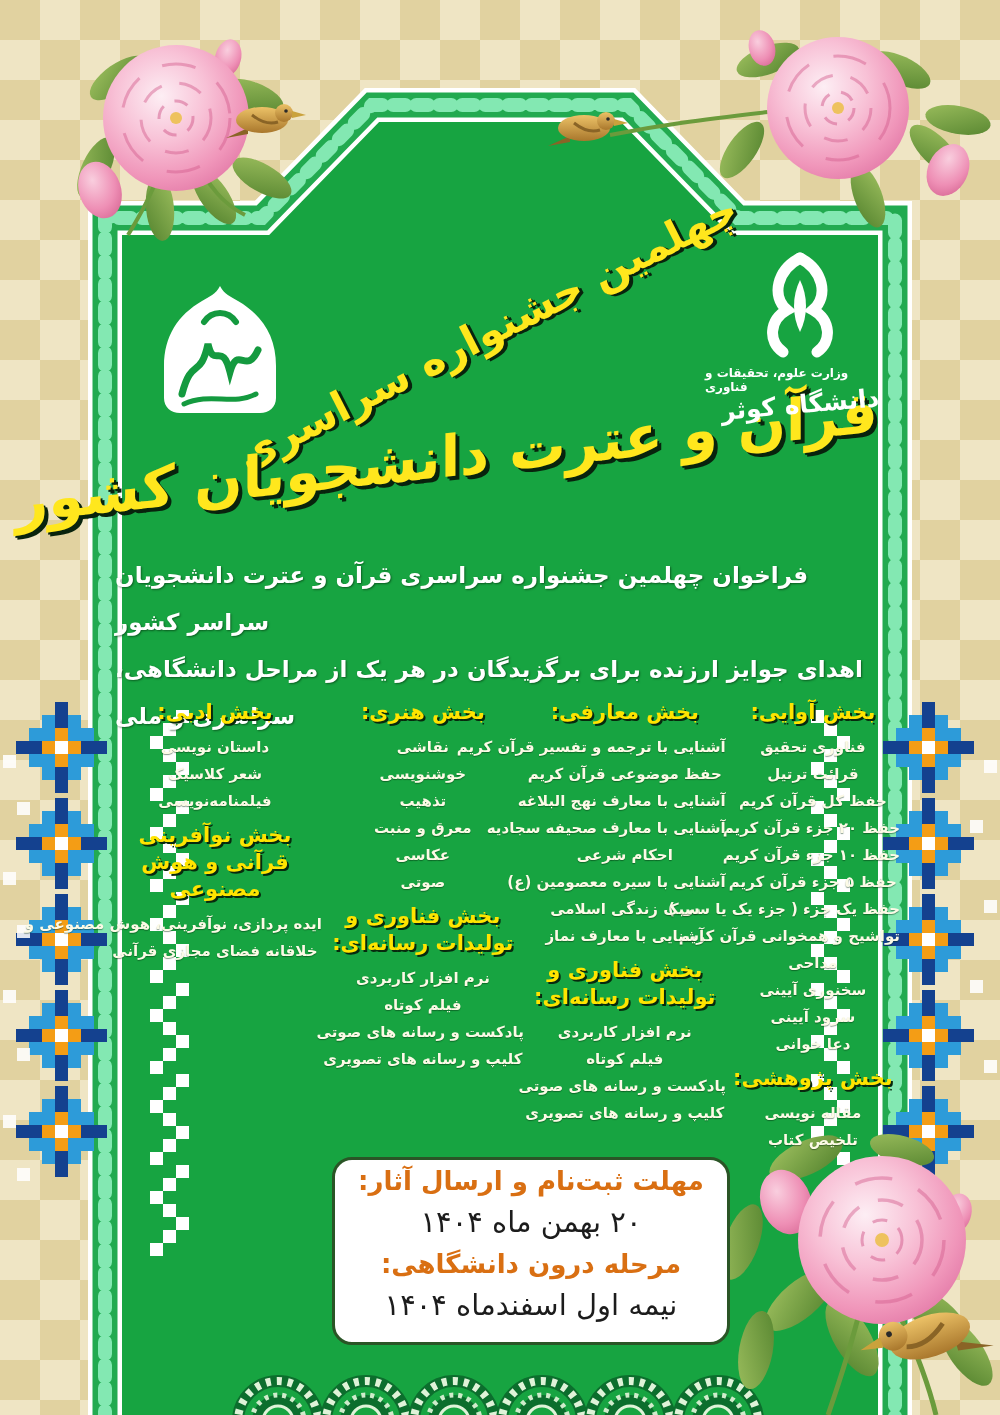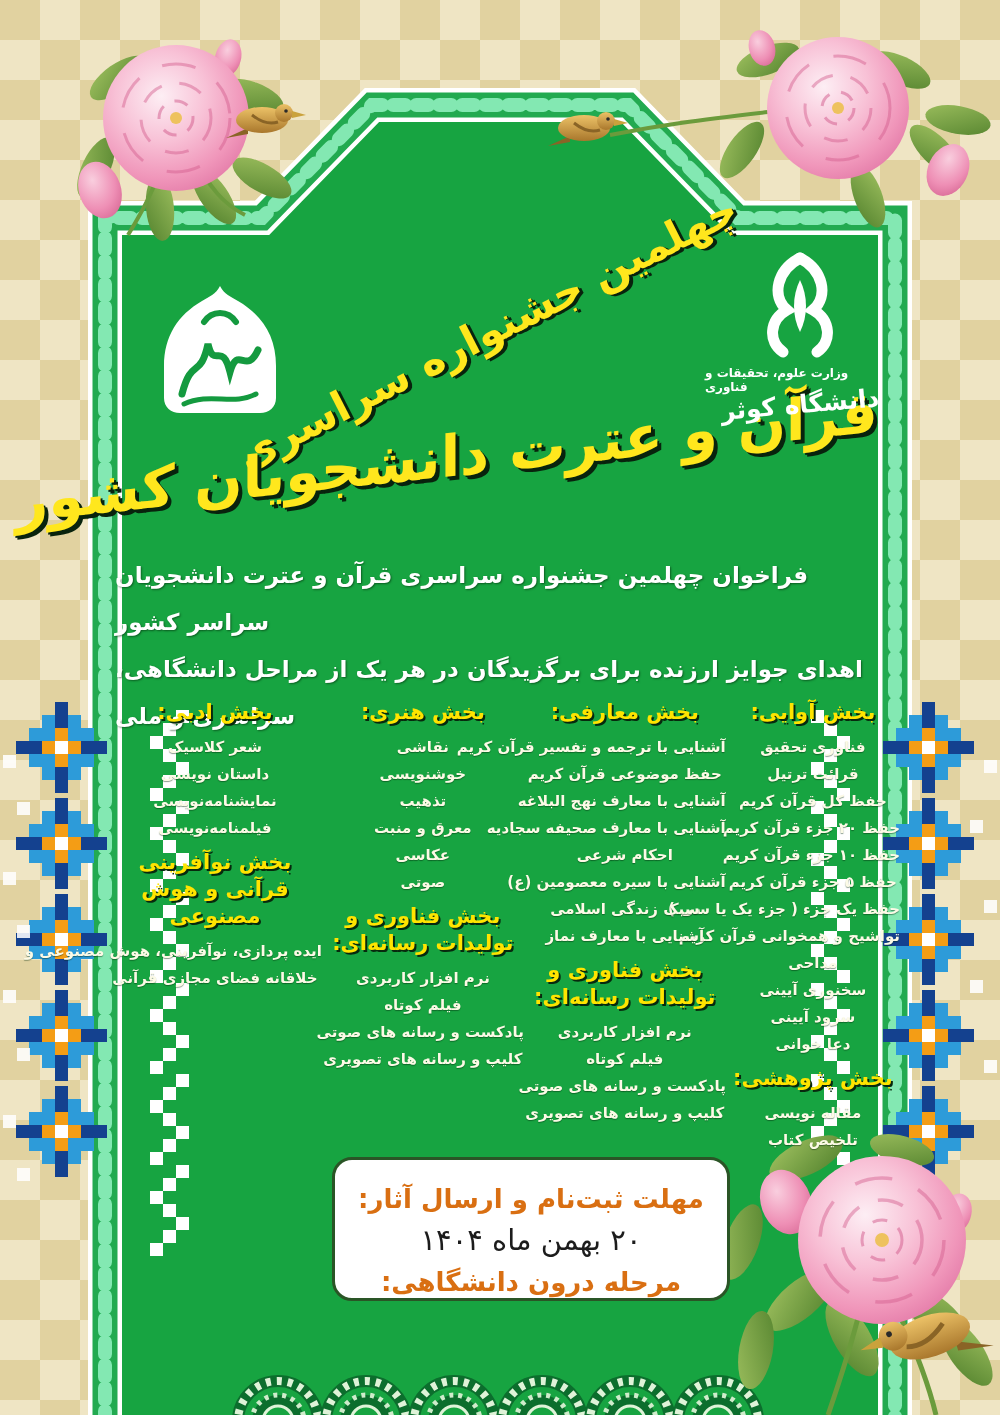--- a/index.html
+++ b/index.html
@@ -21,22 +21,22 @@
     transform:rotate(-5deg)}
   .intro{top:552px;left:115px;width:770px;text-align:left;color:#ffffff;
     font-size:23px;line-height:47px;text-shadow:1px 1px 2px rgba(0,40,10,.55)}
   .cols{position:absolute;top:692px;left:108px;right:100px;display:flex;direction:rtl}
   .col{text-align:center;direction:rtl}
   .col.c0{width:22%}.col.c1{width:25.5%}.col.c2{width:25.5%}.col.c3{width:27%}
   .sec-title{font-size:21px;font-weight:bold;color:#ffe400;line-height:27px;
     text-shadow:2px 2px 0 #07290e;margin:7px 0 8px}
   .sec-item{font-size:15px;font-weight:bold;color:#fcfae6;line-height:27px;white-space:nowrap;
     text-shadow:0 1px 1px rgba(0,40,10,.45)}
-  .deadline{position:absolute;left:332px;top:1157px;width:398px;height:144px;background:#ffffff;
-    border:3px solid #2a5526;border-radius:20px;text-align:center;direction:rtl;padding-top:18px}
+  .deadline{position:absolute;left:332px;top:1157px;width:398px;height:188px;background:#ffffff;
+    border:3px solid #2a5526;border-radius:20px;text-align:center;direction:rtl;padding-top:0}
   .deadline .lab{color:#d96f12;font-weight:bold;font-size:26px;line-height:42px}
   .deadline .val{color:#1c1c1c;font-weight:normal;font-size:29px;line-height:41px}
 </style>
 </head>
 <body>
 
 <div class="canvas">
 
 <svg class="frame" width="1000" height="1415" viewBox="0 0 1000 1415">
   <defs>
@@ -310,29 +310,29 @@
         <div class="sec-item">عکاسی</div>
         <div class="sec-item">صوتی</div>
         <div class="sec-title">بخش فناوری و تولیدات رسانه‌ای:</div>
         <div class="sec-item">نرم افزار کاربردی</div>
         <div class="sec-item">فیلم کوتاه</div>
         <div class="sec-item">پادکست و رسانه های صوتی</div>
         <div class="sec-item">کلیپ و رسانه های تصویری</div>
       </div>
       <div class="col c3">
         <div class="sec-title">بخش ادبی:</div>
+        <div class="sec-item">داستان نویسی</div>
         <div class="sec-item">شعر کلاسیک</div>
-        <div class="sec-item">داستان نویسی</div>
-        <div class="sec-item">نمایشنامه‌نویسی</div>
         <div class="sec-item">فیلمنامه‌نویسی</div>
         <div class="sec-title">بخش نوآفرینی قرآنی و هوش مصنوعی</div>
         <div class="sec-item">ایده پردازی، نوآفرینی، هوش مصنوعی و</div>
         <div class="sec-item">خلاقانه فضای مجازی قرآنی</div>
       </div>
     </div>
 
 <div class="deadline">
   <div class="lab">مهلت ثبت‌نام و ارسال آثار:</div>
   <div class="val">۲۰ بهمن ماه ۱۴۰۴</div>
   <div class="lab">مرحله درون دانشگاهی:</div>
+  <div class="val">نیمه اول اسفندماه ۱۴۰۴</div>
 </div>
 
 </div>
 
 </body></html>

